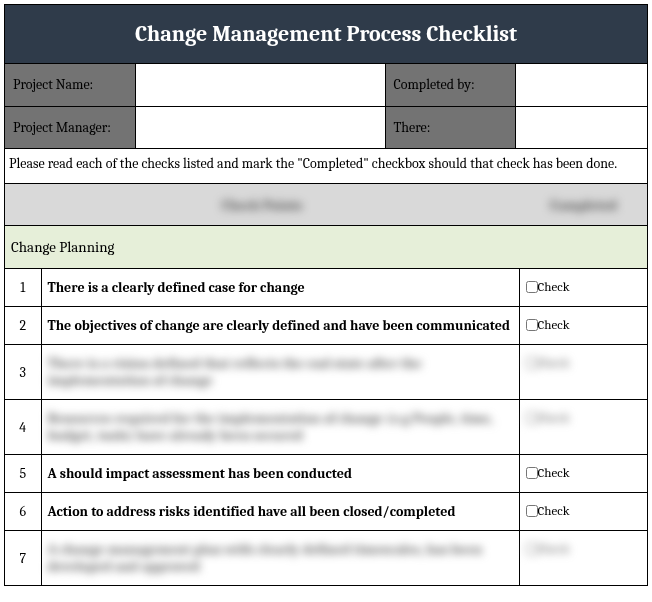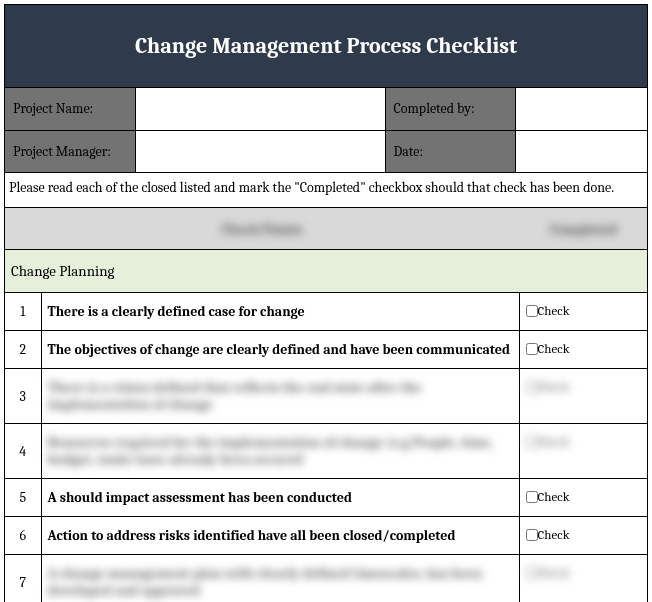--- a/index.html
+++ b/index.html
@@ -14,21 +14,21 @@
   .container {
     border: 1px solid #000;
     width: 644px;
   }
   .title-bar {
     background: #2f3b4a;
     color: #fff;
     text-align: center;
     font-weight: bold;
     font-size: 22px;
-    padding: 28px 0;
+    padding: 16px 0;
     border-bottom: 1px solid #000;
   }
   table.meta {
     width: 100%;
     border-collapse: collapse;
   }
   table.meta td {
     border: 1px solid #000;
     border-left: none;
     border-top: none;
@@ -112,27 +112,27 @@
     <tbody>
         <tr>
       <td class="lbl-cell">Project Name:</td>
       <td class="val-cell" style="width:250px"></td>
       <td class="lbl-cell">Completed by:</td>
       <td class="val-cell"></td>
     </tr>
     <tr>
       <td class="lbl-cell">Project Manager:</td>
       <td class="val-cell"></td>
-      <td class="lbl-cell">Date:</td>
+      <td class="lbl-cell">There:</td>
       <td class="val-cell"></td>
     </tr>
   </tbody>
     </table>
 
-  <div class="instructions">Please read each of the closed listed and mark the "Completed" checkbox should that check has been done.</div>
+  <div class="instructions">Please read each of the checks listed and mark the "Completed" checkbox should that check has been done.</div>
 
   <div class="header-row">
     <div class="col-desc"><span class="blur-text">Check Points</span></div>
     <div class="col-check"><span class="blur-text">Completed</span></div>
   </div>
 
   <div class="section-title">Change Planning</div>
 
   <table class="items">
     <tbody id="items-body">

